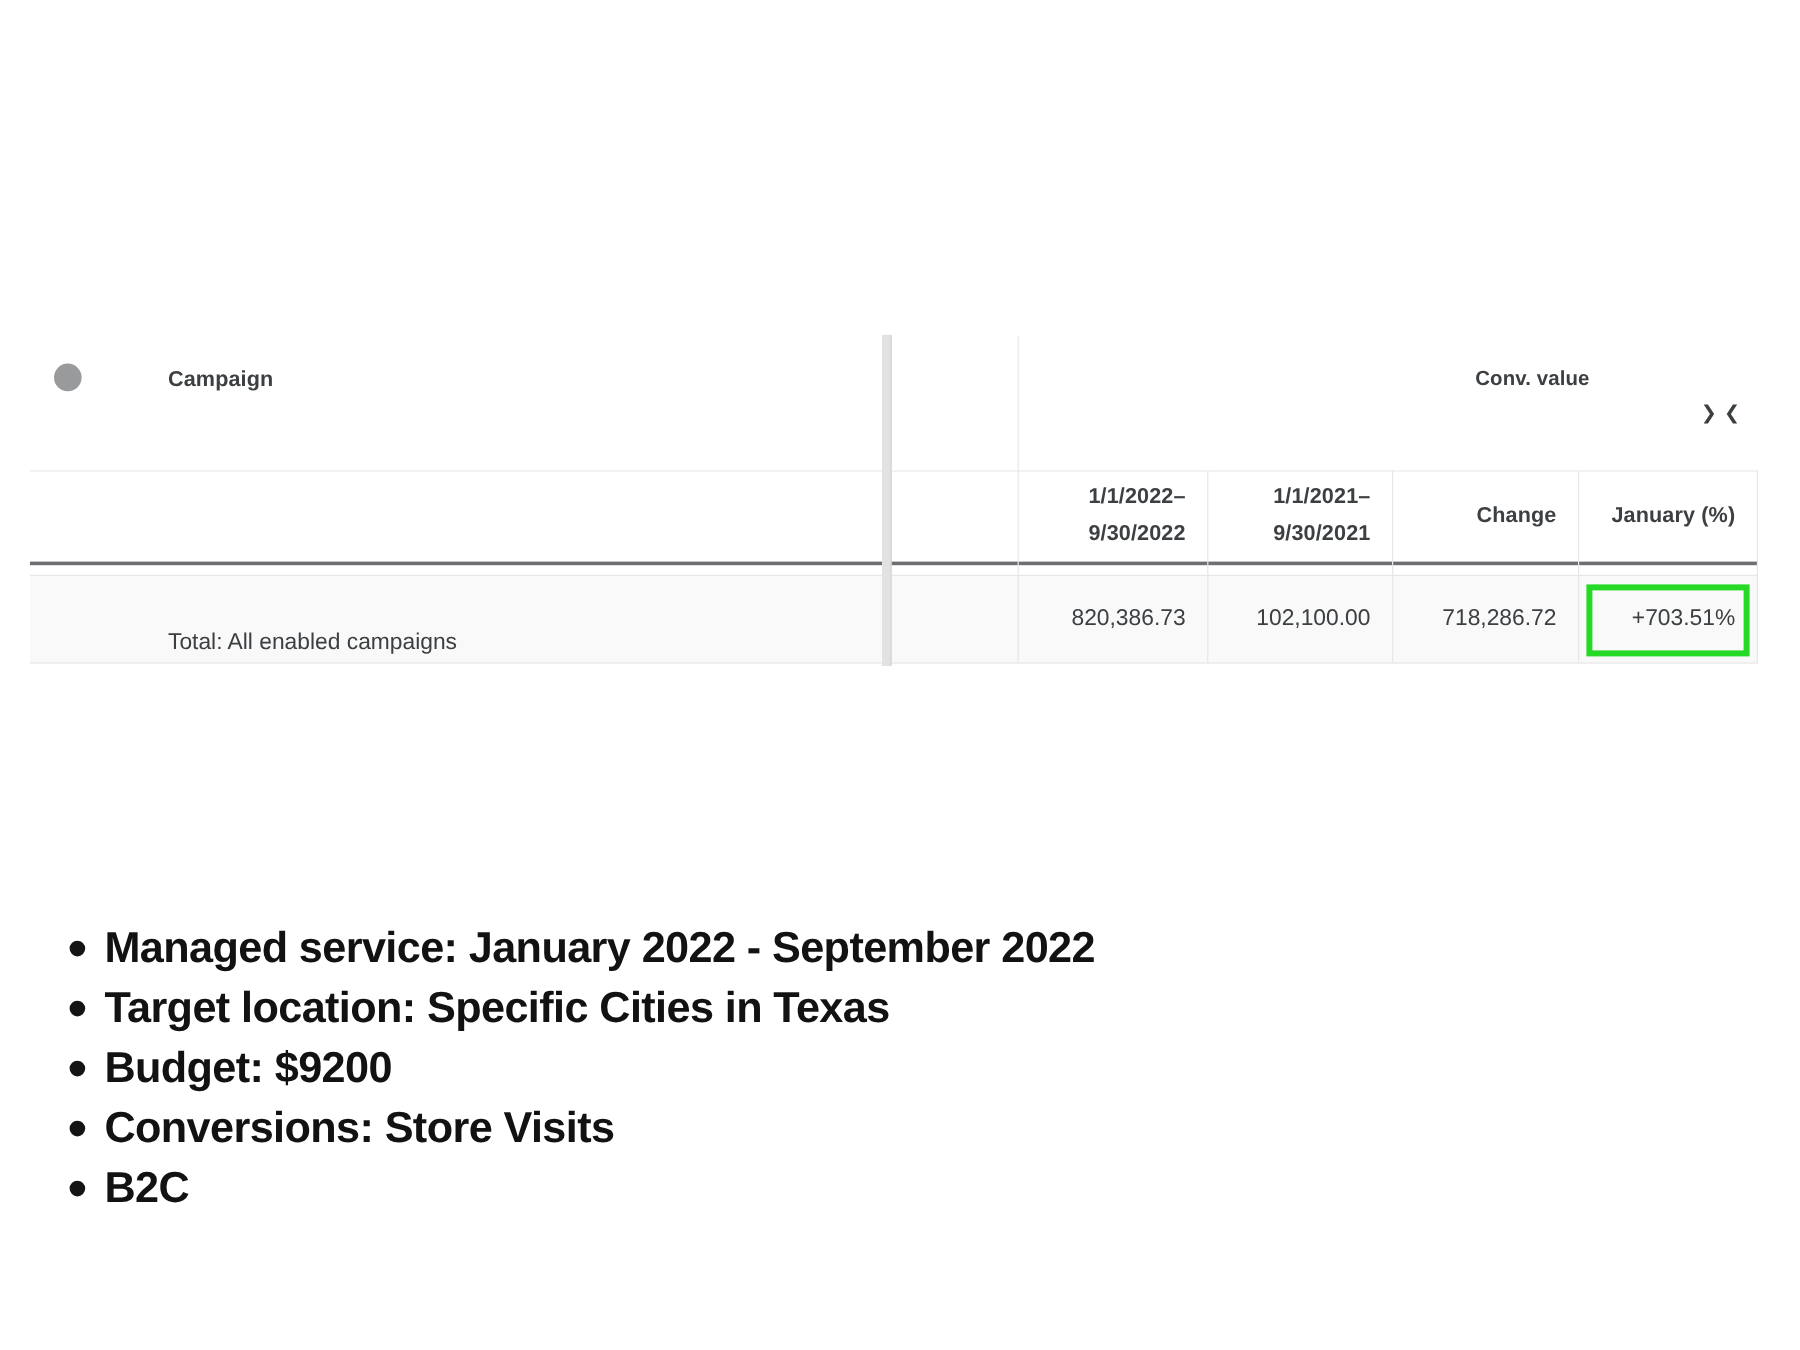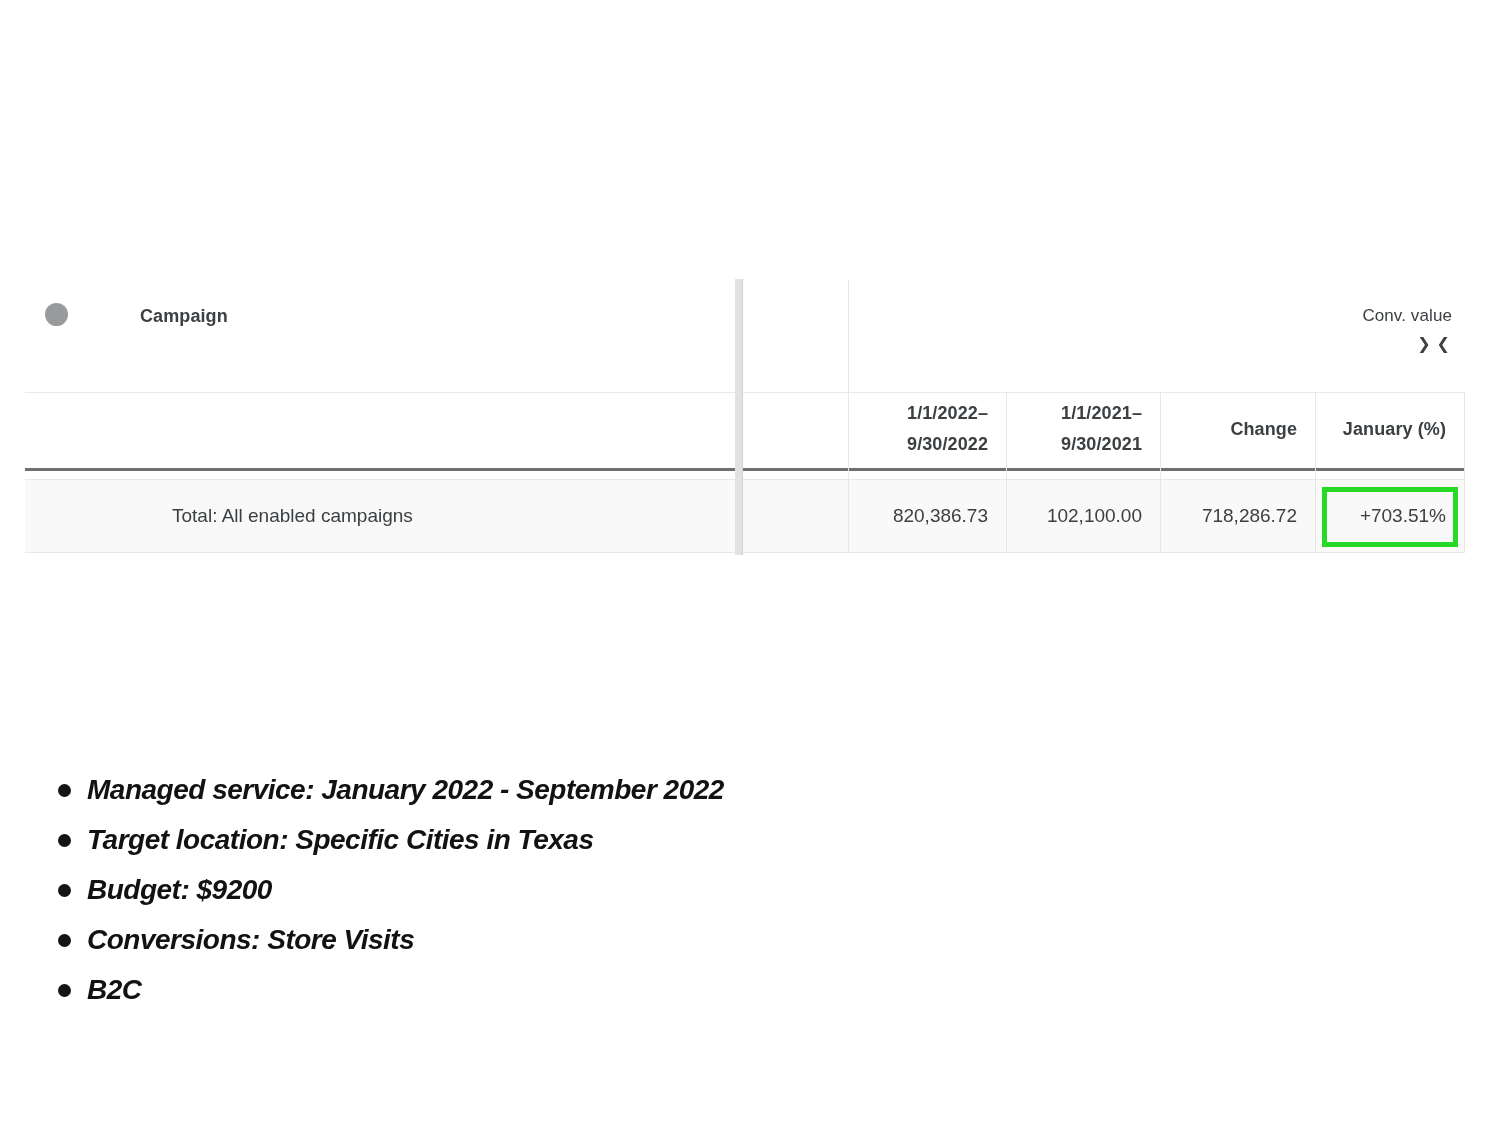--- a/index.html
+++ b/index.html
@@ -58,23 +58,23 @@
   }
 
   .campaign-header {
     left: 140px; top: 306px;
     font-size: 18px; font-weight: 600;
     letter-spacing: 0.1px;
     cursor: pointer;
   }
 
   .conv-value-header {
-    left: 1150px; top: 306px; width: 302px;
-    text-align: right;
-    font-size: 17px; font-weight: 400;
+    left: 1126px; top: 306px; width: 302px;
+    text-align: center;
+    font-size: 17px; font-weight: 700;
     letter-spacing: 0.1px;
     cursor: pointer;
   }
 
   .collapse-icons {
     left: 1150px; top: 334px; width: 300px;
     text-align: right;
     font-size: 16px; font-weight: 700;
     color: #3c4043;
     cursor: pointer;
@@ -99,23 +99,23 @@
     padding-right: 18px; box-sizing: border-box;
     text-align: right;
     font-size: 19px; font-weight: 400; padding-left: 28px;
   }
   .col-1 { left: 850px;  width: 156px; }
   .col-2 { left: 1006px; width: 154px; }
   .col-3 { left: 1160px; width: 155px; }
   .col-4 { left: 1315px; width: 149px; }
 
   .total-label {
-    left: 140px; top: 480px; height: 72px;
+    left: 140px; top: 500px; height: 72px;
     display: flex; align-items: center;
-    font-size: 19px; font-weight: 400; margin-left: 32px;
+    font-size: 19px; font-weight: 400;
   }
 
   .highlight-box {
     left: 1322px; top: 487px; width: 136px; height: 60px;
     border: 5px solid #26d926;
     box-sizing: border-box;
     background: transparent;
   }
 
   
@@ -130,26 +130,25 @@
     height: 50px;
   }
   .bullet-dot {
     width: 13px; height: 13px;
     border-radius: 50%;
     background: #141414;
     margin-right: 16px;
     flex: 0 0 auto;
   }
   .note-text {
-    font-size: 28px;
+    font-size: 36px;
     font-weight: 700;
     letter-spacing: -0.5px;
     color: #121212;
     white-space: nowrap;
-    font-style: italic;
   }
 </style>
 </head>
 <body>
 
 <div class="canvas">
 
   <div>
 
     <div class="abs hline header-sep"></div>

